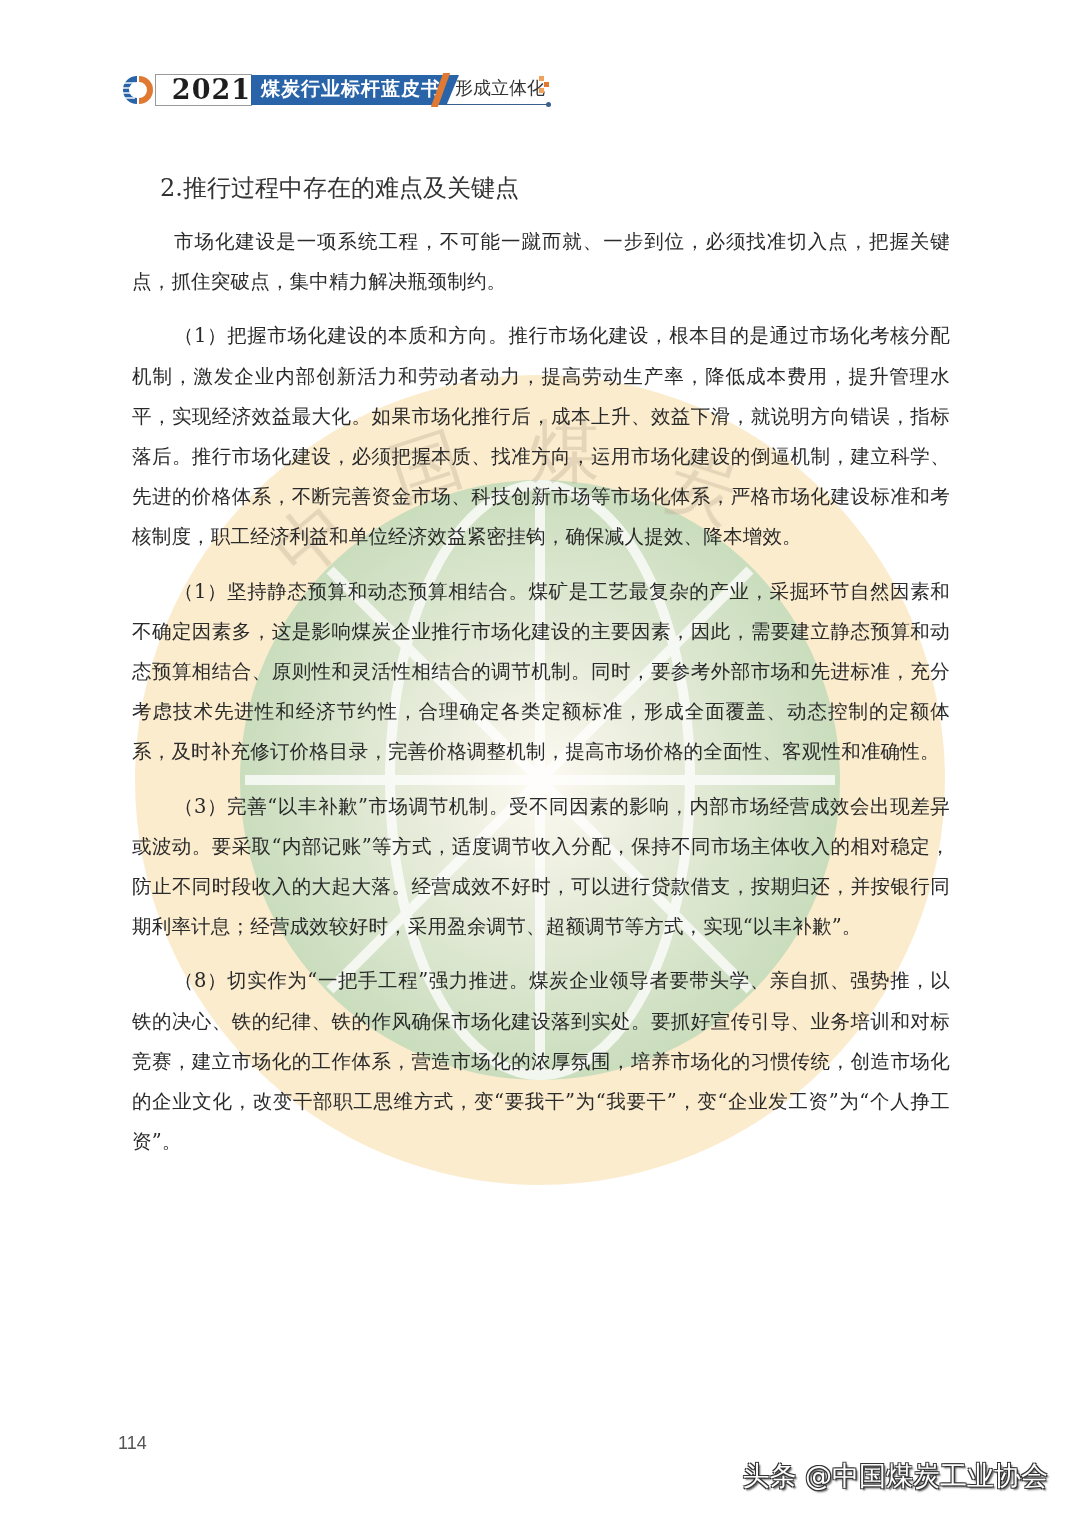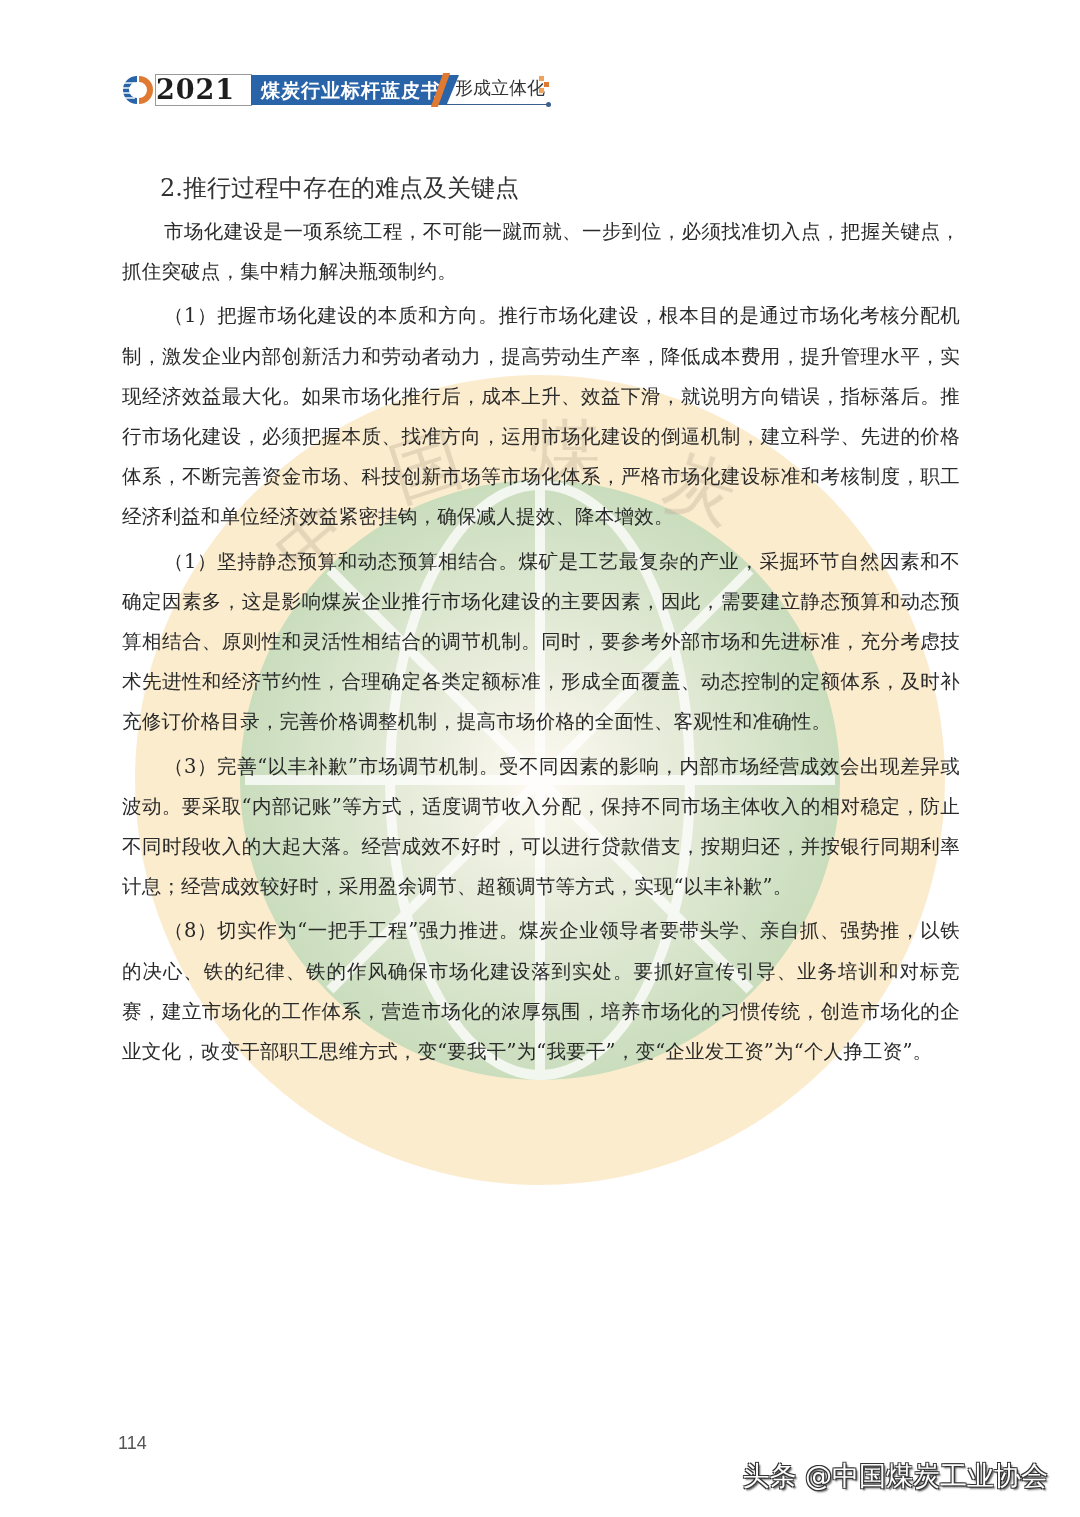--- a/index.html
+++ b/index.html
@@ -7,27 +7,28 @@
     width: 1080px; height: 1517px; background: #ffffff; position: relative; overflow: hidden;
     font-family: "DejaVu Serif", "Liberation Serif", serif; color: #2b2b2b;
   }
   
   .header { position: absolute; left: 115px; top: 72px; height: 36px; width: 450px; }
   .logo { position: absolute; left: 0; top: 2px; width: 40px; height: 32px; }
   .year-box {
     position: absolute; left: 40px; top: 2px; height: 30px; width: 95px;
     border: 1px solid #9a9a9a; background: #fff;
     font-family: "DejaVu Serif", serif; font-weight: bold; font-size: 27px; line-height: 30px;
-    color: #1e1e1e; text-align: left; letter-spacing: 1px;
+    color: #1e1e1e; text-align: right; letter-spacing: 1px;
   }
   .title-bar {
     position: absolute; left: 136px; top: 3px; height: 30px; width: 198px;
     background: #2a64a8; color: #fff; font-size: 19px; line-height: 30px; font-weight: bold;
     padding-left: 10px; letter-spacing: 1px;
     clip-path: polygon(0 0, 100% 0, 94% 100%, 0 100%);
+    font-family: Liberation Mono, monospace;
   }
   .slash {
     position: absolute; left: 322px; top: 1px; width: 7px; height: 34px;
     background: #e07a33; transform: skewX(-20deg);
   }
   .section-name {
     position: absolute; left: 340px; top: 2px; font-family: "DejaVu Sans", sans-serif;
     font-size: 18px; color: #333; line-height: 28px;
   }
   .underline { position: absolute; left: 330px; top: 32px; width: 102px; height: 1px; background: #3b5f8e; }
@@ -37,21 +38,21 @@
   
   .watermark { position: absolute; left: 130px; top: 370px; width: 820px; height: 820px; pointer-events: none; }
 
   
   .content { position: absolute; left: 118px; top: 168px; width: 846px; }
   .heading {
     font-family: "DejaVu Serif", serif; font-size: 24px; line-height: 40px; padding-left: 42px;
     color: #333; margin: 0;
   }
   .para {
-    font-size: 19.5px; line-height: 40.2px; text-indent: 42px; margin: 4px;
+    font-size: 19.5px; line-height: 40.2px; text-indent: 42px; margin: 14px;
     text-align: justify; letter-spacing: 0.2px; color: #2a2a2a;
     font-family: "DejaVu Serif", "Liberation Serif", serif;
   }
   .page-num { position: absolute; left: 118px; top: 1433px; font-family: "Liberation Sans", sans-serif; font-size: 18px; color: #555; }
   .credit {
     position: absolute; right: 32px; top: 1458px; font-family: "DejaVu Sans", sans-serif;
     font-size: 27px; color: #ffffff; letter-spacing: 0px;
     text-shadow: 1px 1px 0 #333, -1px 1px 0 #333, 1px -1px 0 #333, -1px -1px 0 #333, 2px 2px 2px #444;
     text-align: center;
   }

